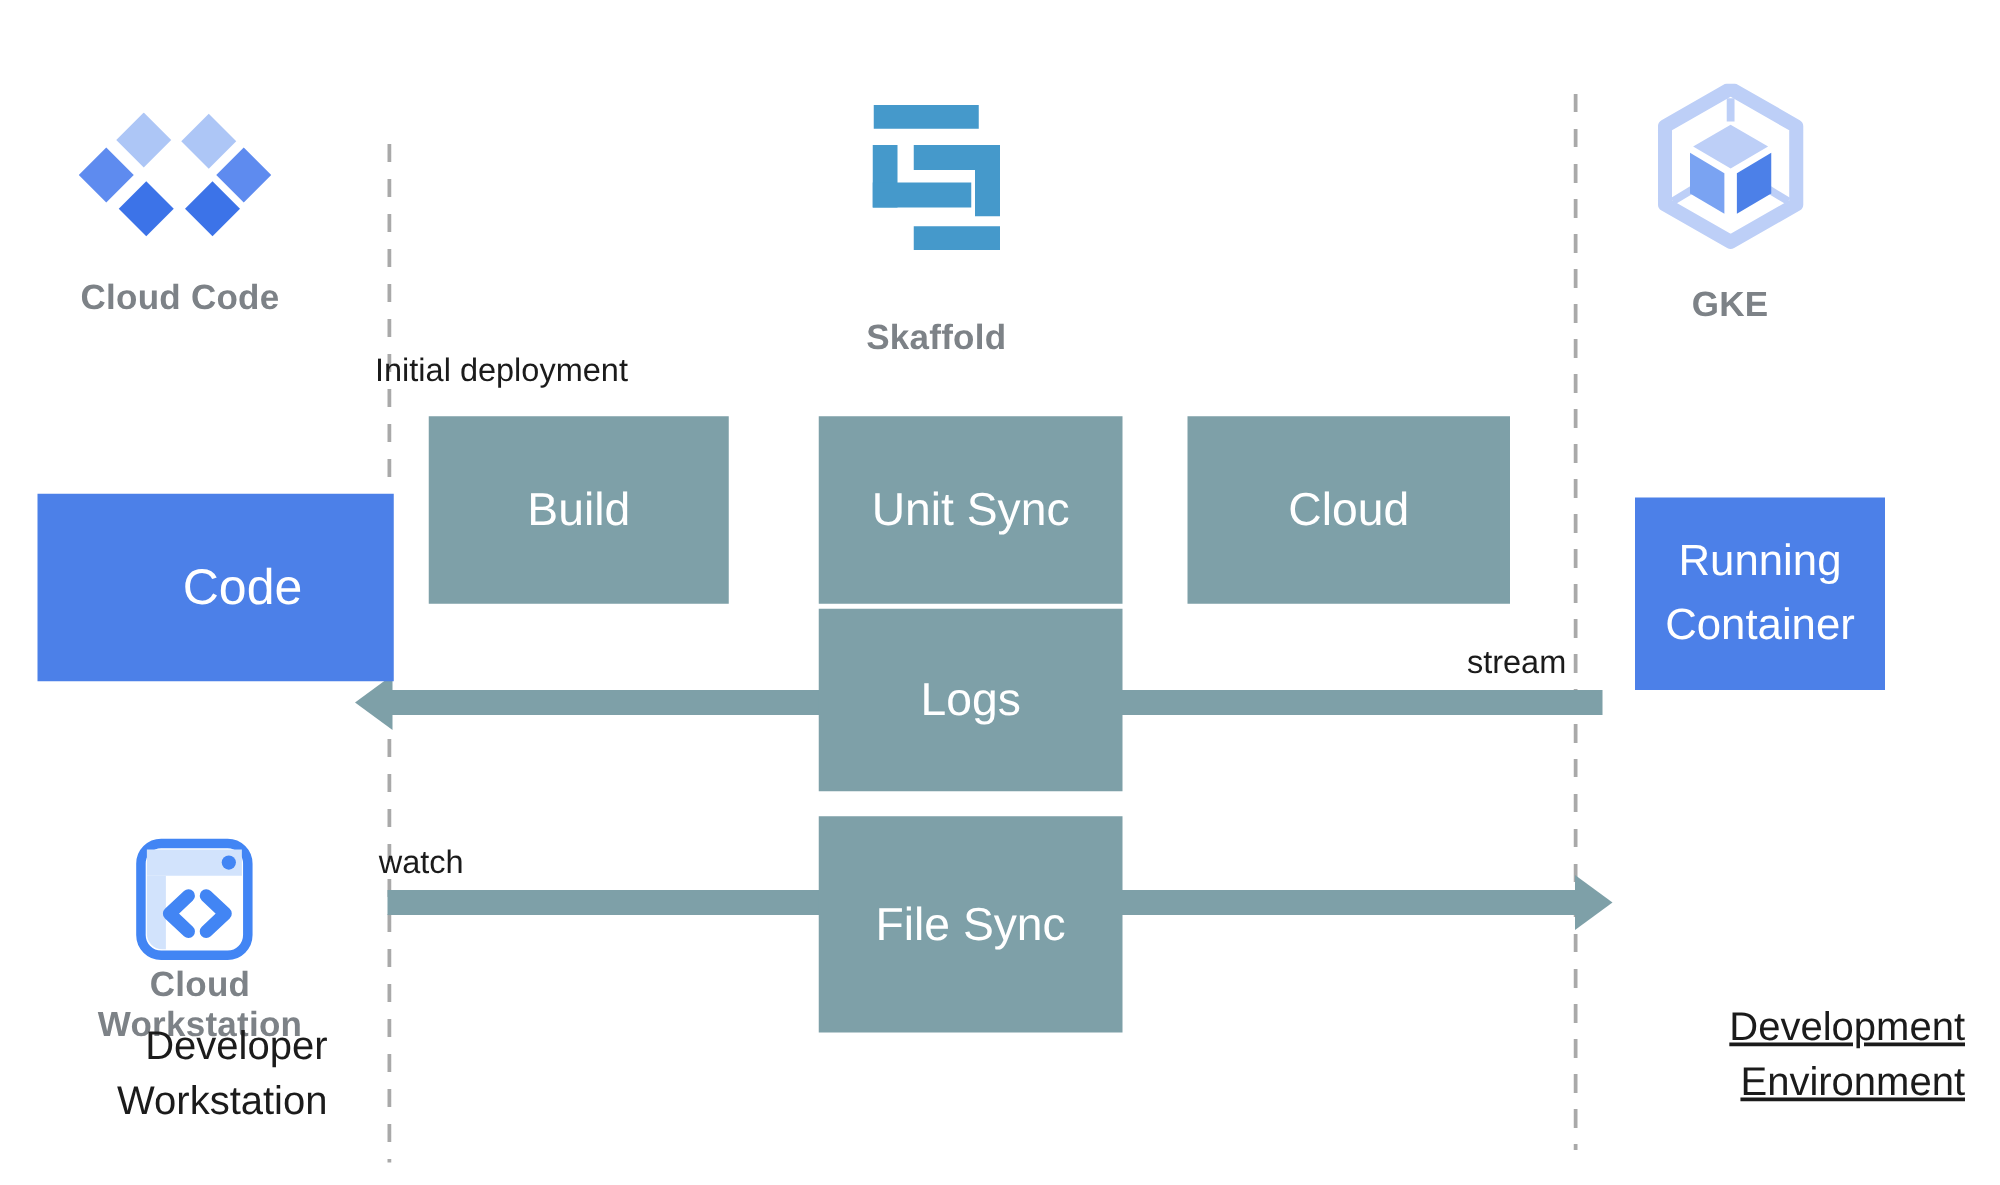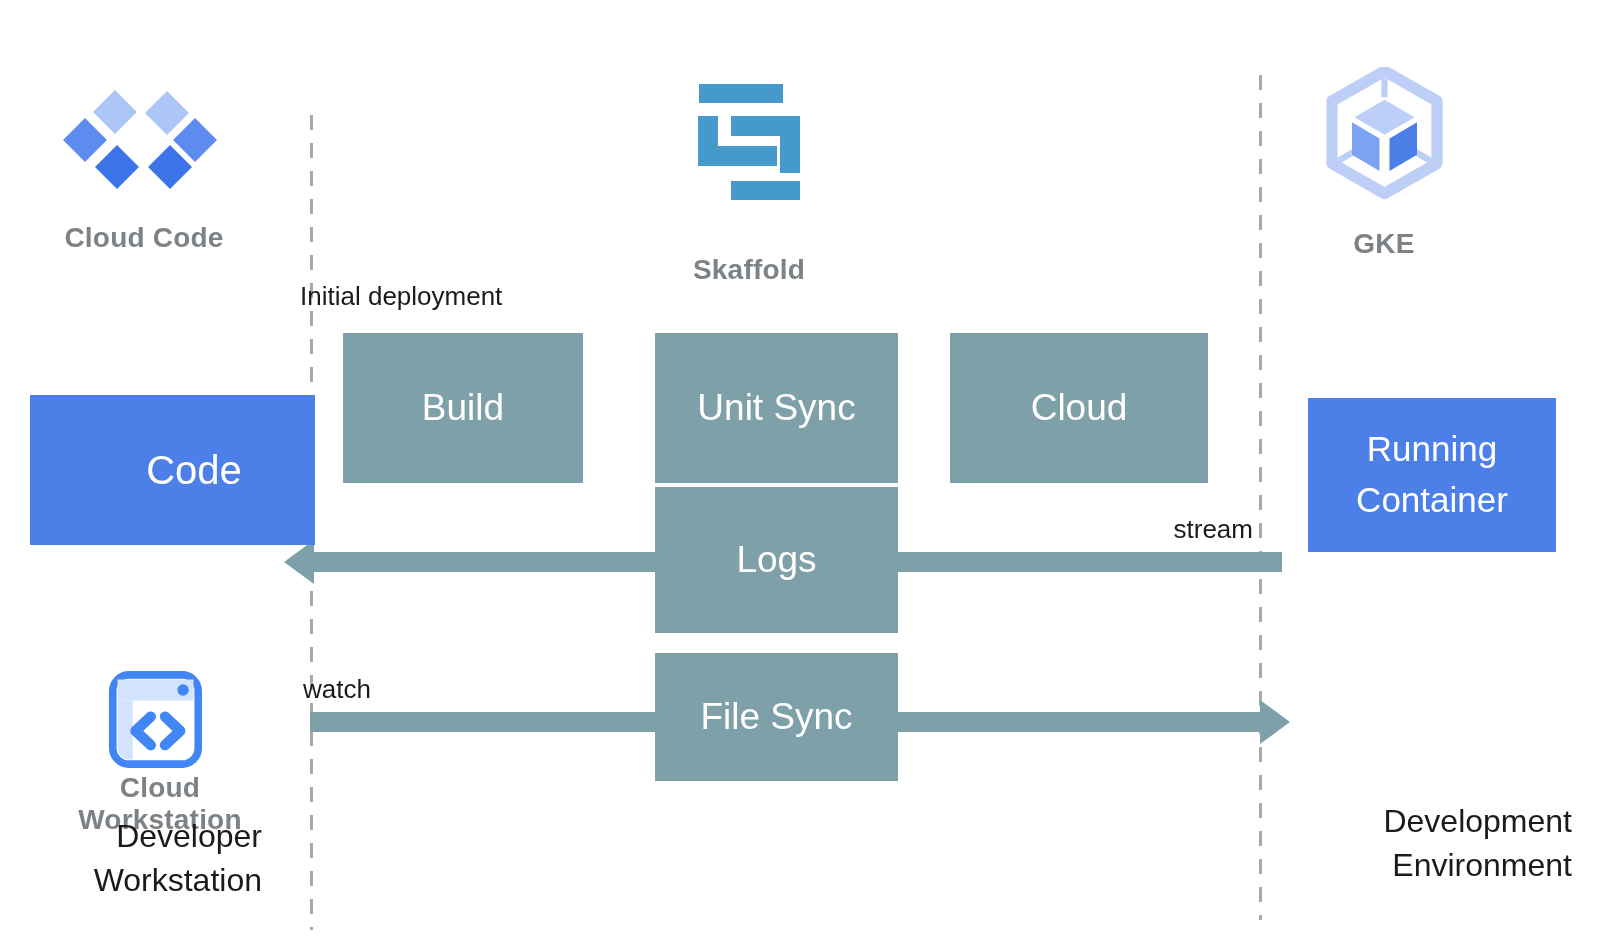--- a/index.html
+++ b/index.html
@@ -106,31 +106,31 @@
 
   <div class="arrow-bar" style="left:310px;top:712px;width:952px;"></div>
   <div class="arrow-head point-right" style="left:1260px;top:700px;"></div>
   <div class="annotation" style="left:303px;top:674px;">watch</div>
 
   <div class="box blue" id="box-code" style="left:30px;top:395px;width:242px;height:150px;">Code</div>
   <div class="box teal" style="left:343px;top:333px;width:240px;height:150px;">Build</div>
   <div class="box teal" style="left:655px;top:333px;width:243px;height:150px;">Unit Sync</div>
   <div class="box teal" style="left:950px;top:333px;width:258px;height:150px;">Cloud</div>
   <div class="box teal" style="left:655px;top:487px;width:243px;height:146px;">Logs</div>
-  <div class="box teal" style="left:655px;top:653px;width:243px;height:128px;">File Sync</div>
-  <div class="box blue" id="box-running" style="left:1308px;top:398px;width:248px;height:154px;padding:0 12px;box-sizing:border-box;">Running Container</div>
+  <div class="box teal" style="left:655px;top:653px;width:243px;height:173px;">File Sync</div>
+  <div class="box blue" id="box-running" style="left:1308px;top:398px;width:200px;height:154px;padding:0 12px;box-sizing:border-box;">Running Container</div>
 
   <div class="abs" style="left:108px;top:668px;">
     <svg width="95" height="103" viewBox="0 0 100 108">
       <rect x="5" y="7" width="90" height="94" rx="17" fill="#ffffff" stroke="var(--workstation-blue)" stroke-width="8"></rect>
       <path d="M10,12 h80 a10,10 0 0 1 0,0 v22 h-80 z" fill="var(--workstation-light)"></path>
       <path d="M10,34 h16 v62 h-3 a13,13 0 0 1 -13,-13 z" fill="var(--workstation-light)"></path>
       <circle cx="79" cy="23" r="6" fill="var(--workstation-blue)"></circle>
       <polyline points="45,51 29,66 45,81" fill="none" stroke="var(--workstation-blue)" stroke-width="11" stroke-linejoin="round" stroke-linecap="round"></polyline>
       <polyline points="60,51 76,66 60,81" fill="none" stroke="var(--workstation-blue)" stroke-width="11" stroke-linejoin="round" stroke-linecap="round"></polyline>
     </svg>
   </div>
   <div class="icon-label" style="left:35px;top:772px;width:250px;">Cloud Workstation</div>
   <div class="big-label" style="left:42px;top:815px;width:220px;">Developer Workstation</div>
 
-  <div class="big-label" style="left:1322px;top:800px;width:250px;">Development Environment</div>
+  <div class="big-label" style="left:1322px;top:800px;width:250px;text-decoration:underline;">Development Environment</div>
 
 </div>
 
 </body></html>

